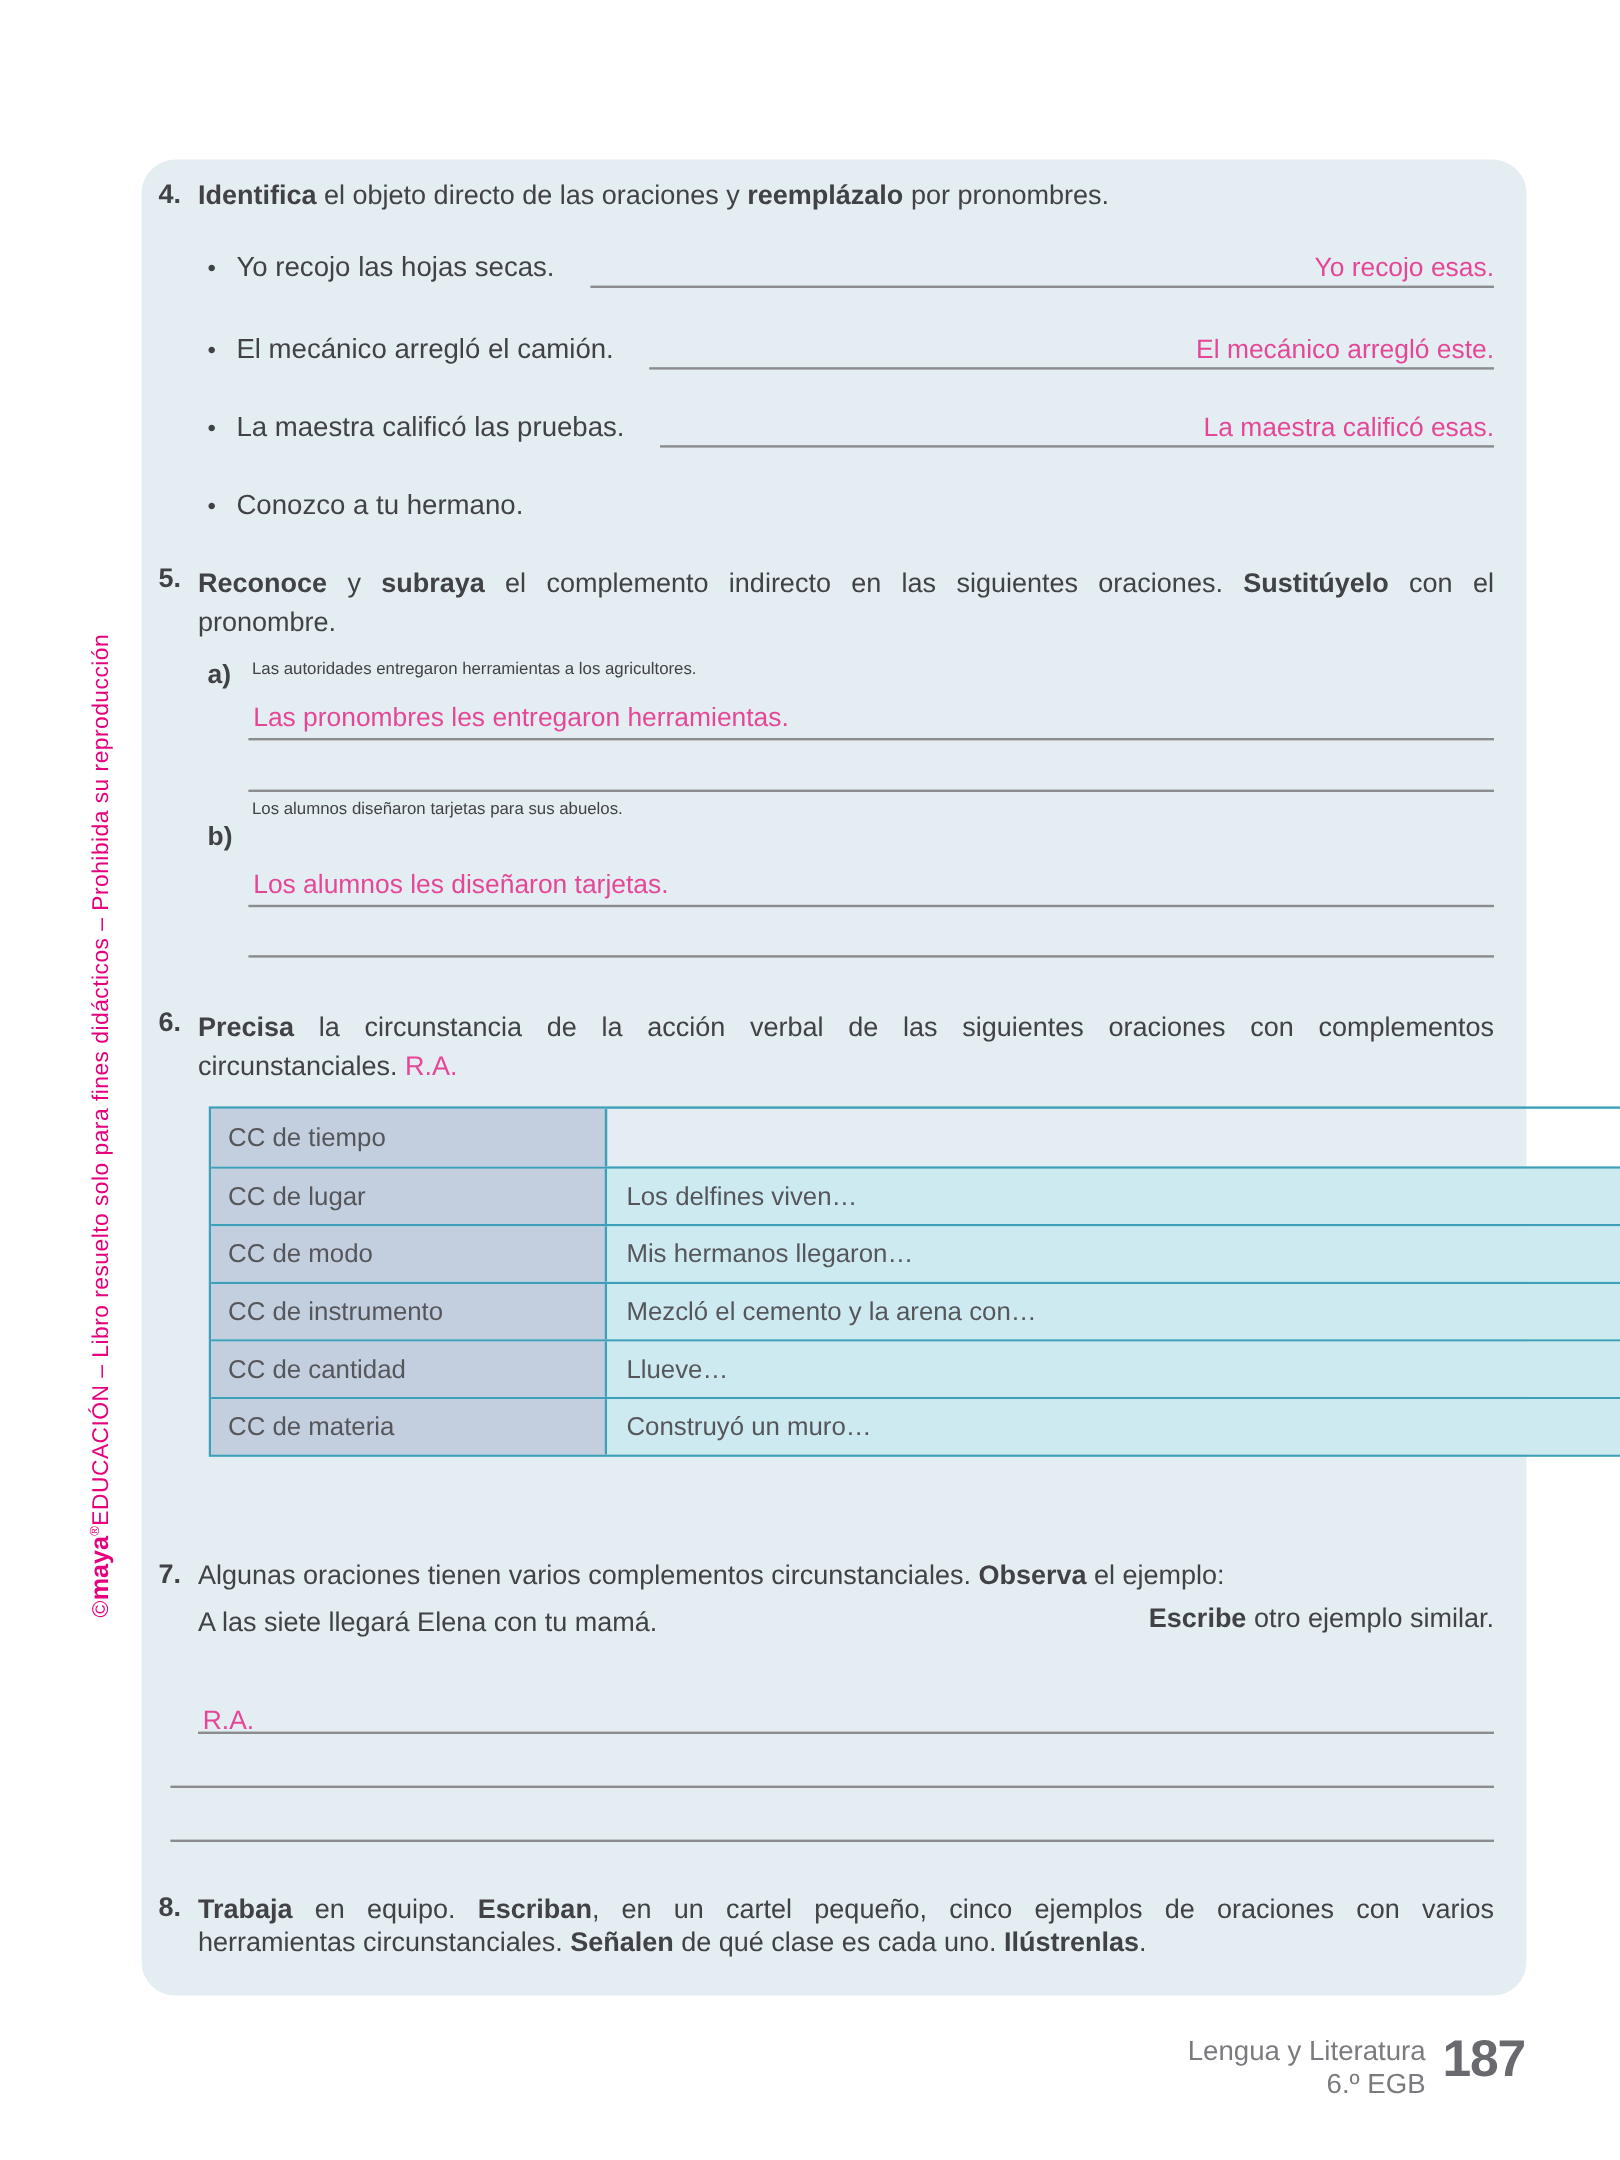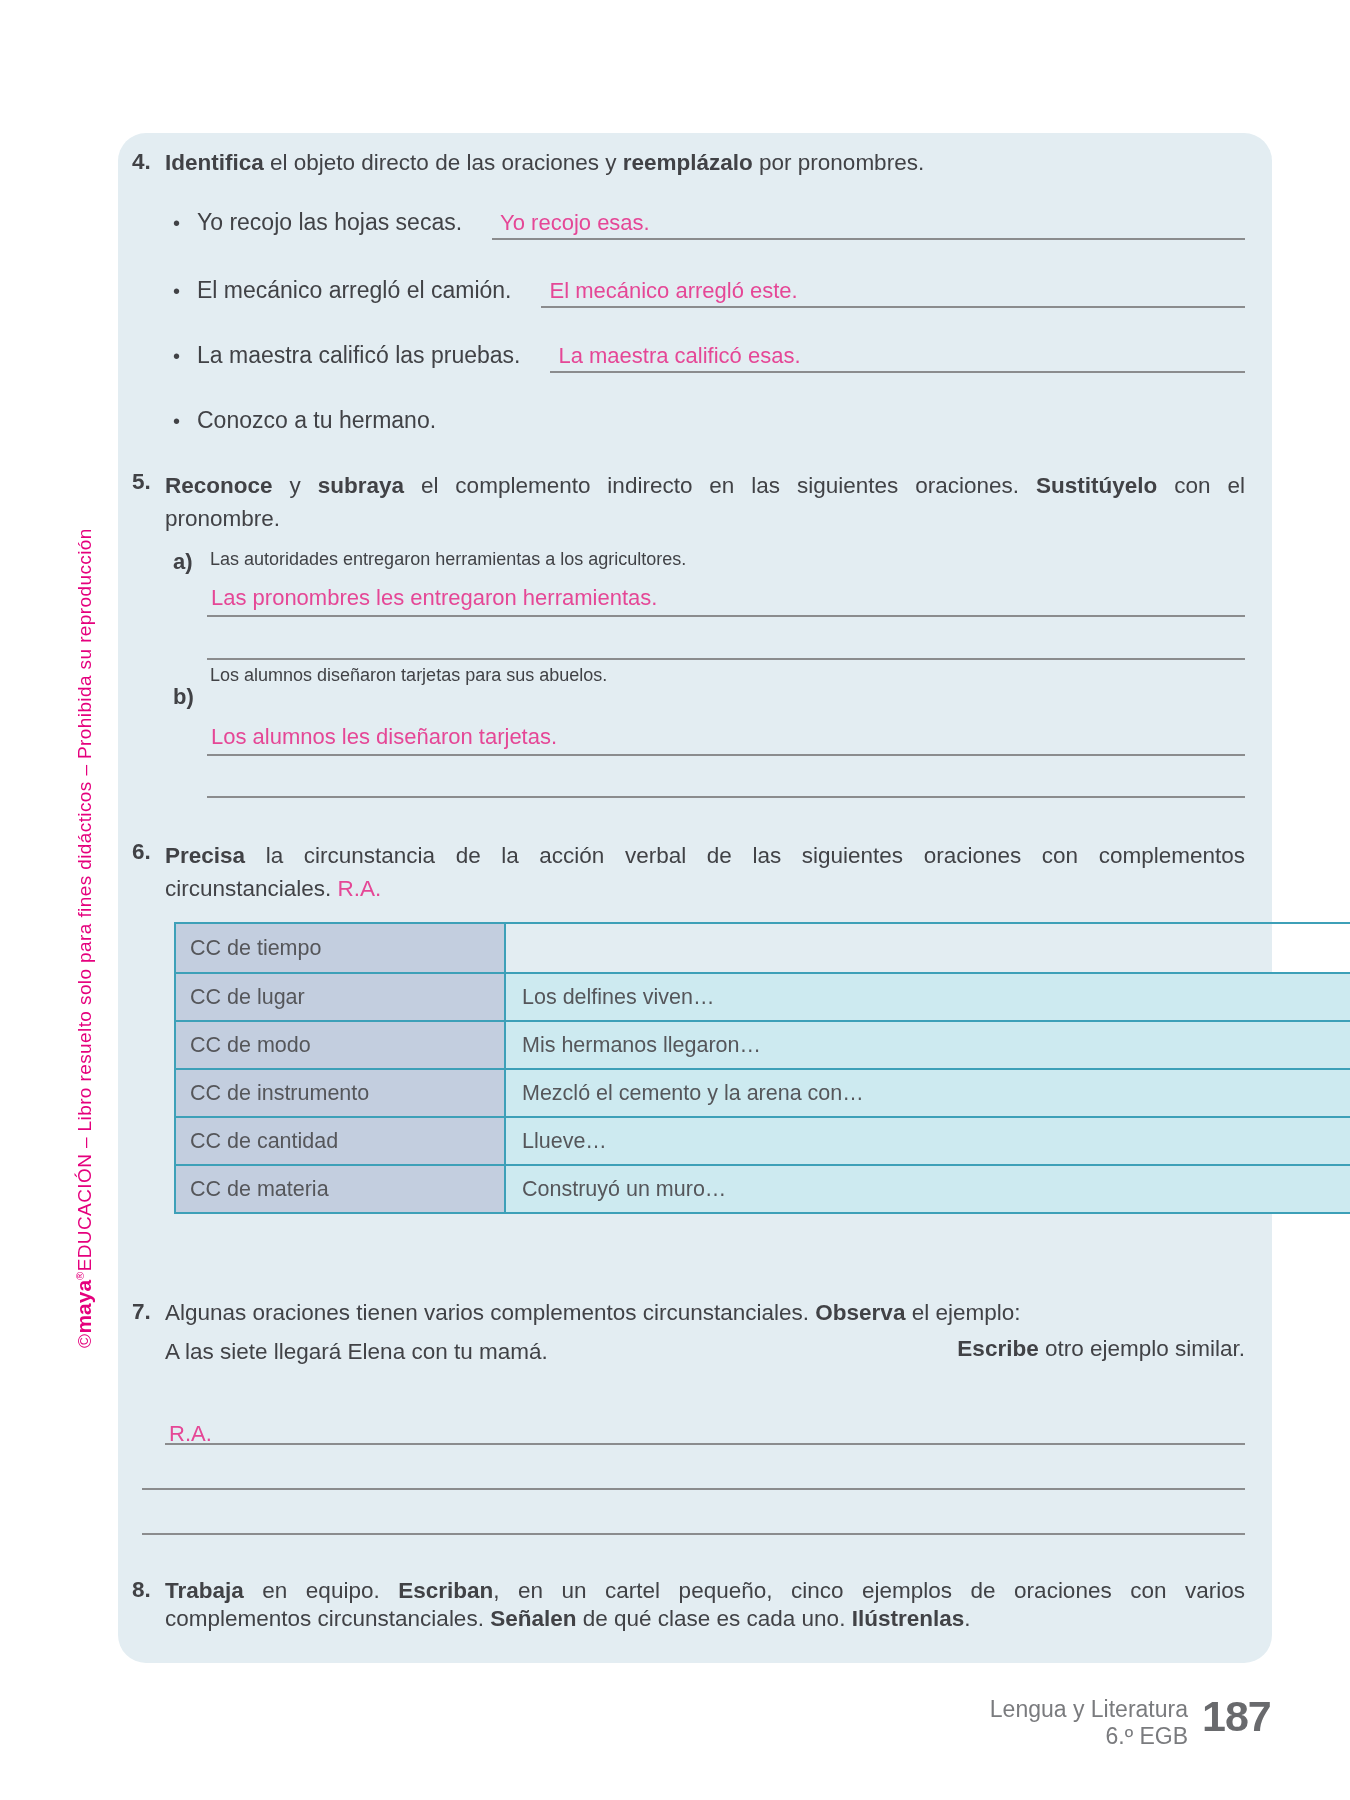--- a/index.html
+++ b/index.html
@@ -35,25 +35,25 @@
   .jl{text-align:justify;text-align-last:justify;}
 
   .bullet-row{
     position:absolute;left:55px;right:27px;display:flex;align-items:baseline;
     font-size:23px;line-height:27px;color:var(--text_dark);
   }
   .dot{width:24px;font-size:20px;}
   .sentence{white-space:nowrap;}
   .ansline{
     flex:1;margin-left:30px;border-bottom:2px solid var(--line_gray);
-    padding:0 0 2px 8px;color:var(--answer_pink);white-space:nowrap;font-size:22px;
+    padding:0 0 2px 8px;color:var(--answer_pink);white-space:nowrap;font-size:22px;text-align:right;
   }
 
   .sublabel{position:absolute;left:55px;font-weight:700;font-size:22px;color:var(--text_dark);}
-  .subsentence{position:absolute;left:92px;font-size:18px;color:var(--text_dark);white-space:nowrap;}
+  .subsentence{position:absolute;left:92px;font-size:14px;color:var(--text_dark);white-space:nowrap;}
   .writeline{
     position:absolute;left:89px;right:27px;height:30px;
     border-bottom:2px solid var(--line_gray);
     font-size:22px;color:var(--answer_pink);padding-left:4px;white-space:nowrap;
   }
   .blankline{position:absolute;height:0;border-bottom:2px solid var(--line_gray);}
 
   
   .tbl{
     position:absolute;left:56px;top:789px;width:1192px;
@@ -169,21 +169,21 @@
     <div class="sectext lh28" style="top:1166px;"><span>Algunas oraciones tienen varios complementos circunstanciales. </span><span class="b">Observa</span><span> el ejemplo:</span></div>
     <div class="sectext lh28" style="top:1205px;">A las siete llegará Elena con tu mamá.</div>
     <div class="sectext lh28" style="top:1202px;text-align:right;"><span class="b">Escribe</span><span> otro ejemplo similar.</span></div>
     <div class="writeline" style="left:47px;top:1288px;height:22px;">R.A.</div>
     <div class="blankline" style="left:24px;right:27px;top:1355px;"></div>
     <div class="blankline" style="left:24px;right:27px;top:1400px;"></div>
 
     <div class="secnum" style="top:1444px;">8.</div>
     <div class="sectext lh28" style="top:1444px;">
       <div class="jl"><span class="b">Trabaja</span><span> en equipo. </span><span class="b">Escriban</span><span>, en un cartel pequeño, cinco ejemplos de oraciones con varios</span></div>
-      <div><span>complementos circunstanciales. </span><span class="b">Señalen</span><span> de qué clase es cada uno. </span><span class="b">Ilústrenlas</span><span>.</span></div>
+      <div><span>herramientas circunstanciales. </span><span class="b">Señalen</span><span> de qué clase es cada uno. </span><span class="b">Ilústrenlas</span><span>.</span></div>
     </div>
 
   </div>
 
   <div class="footer-subject">
     <div>Lengua y Literatura</div>
     <div>6.º EGB</div>
   </div>
   <div class="footer-page">187</div>
 

